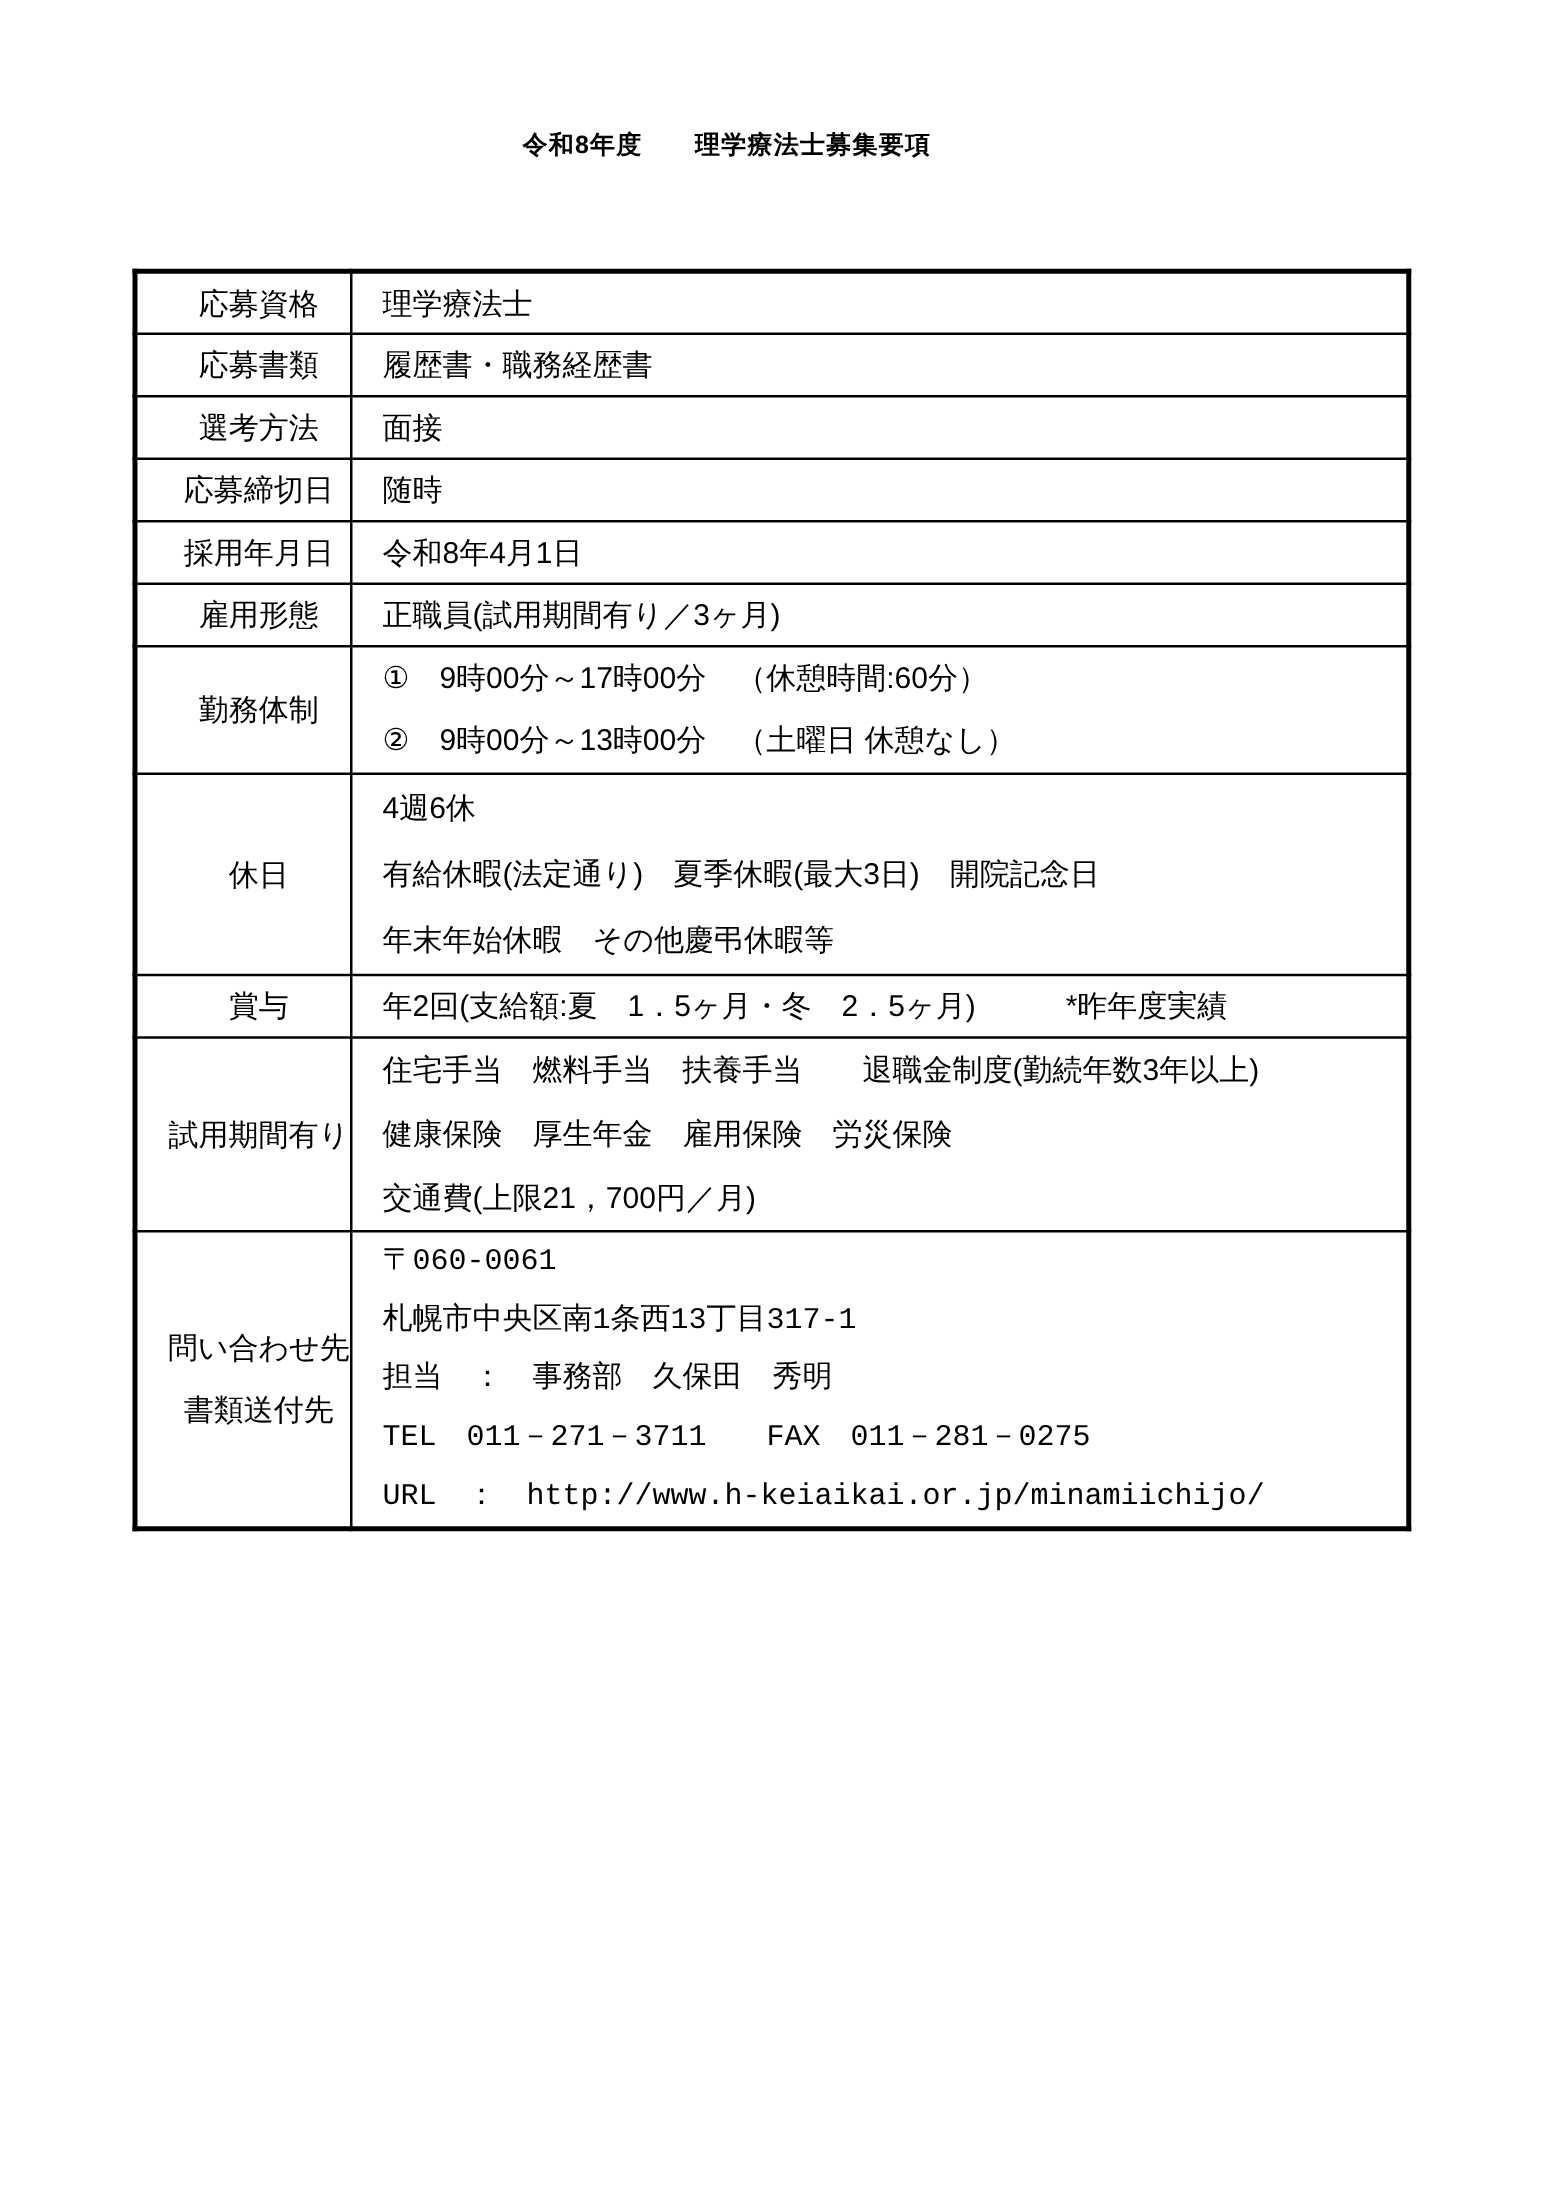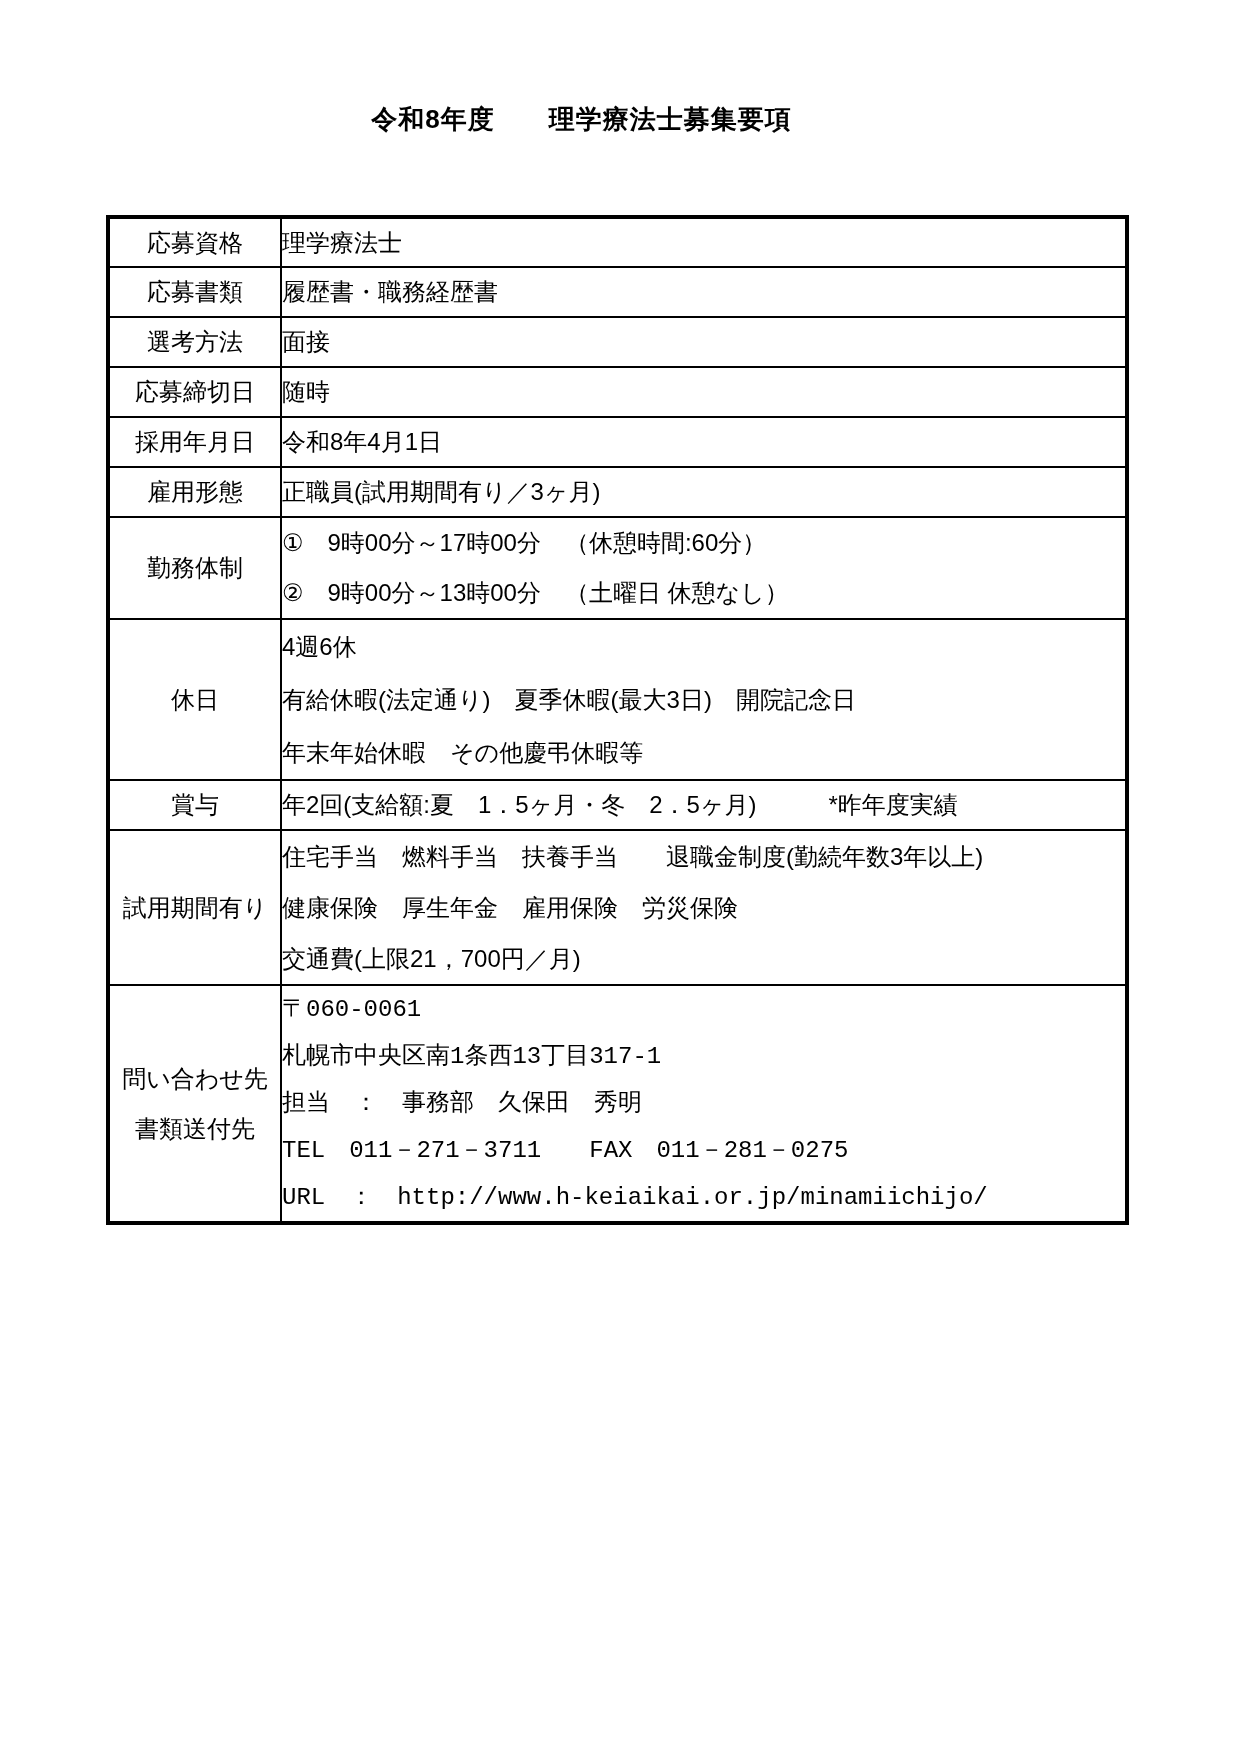--- a/index.html
+++ b/index.html
@@ -16,21 +16,21 @@
     font-family: "Liberation Sans", "DejaVu Sans", sans-serif;
   }
   .doc-title {
     position: absolute;
     top: 102px;
     left: 106px;
     width: 1023px;
     box-sizing: border-box;
     padding-right: 72px;
     text-align: center;
-    font-size: 26px;
+    font-size: 20px;
     font-weight: bold;
     letter-spacing: 1px;
     white-space: pre;
   }
   table.spec {
     position: absolute;
     top: 215px;
     left: 106px;
     width: 1023px;
     border-collapse: collapse;
@@ -47,20 +47,21 @@
   td.label-cell {
     width: 170px;
     text-align: center;
   }
   td.value-cell {
     padding-left: 34px;
     padding-right: 8px;
   }
   .vline, .lline {
     white-space: pre;
+    padding-left: 24px;
   }
   
   tr.h50  { height: 50px; }
   tr.h100 { height: 100px; }
   tr.h160 { height: 160px; }
   tr.h153 { height: 153px; }
   tr.h235 { height: 235px; }
   
   .lh50 .vline { line-height: 50px; }
   .lh53 .vline { line-height: 53px; }

